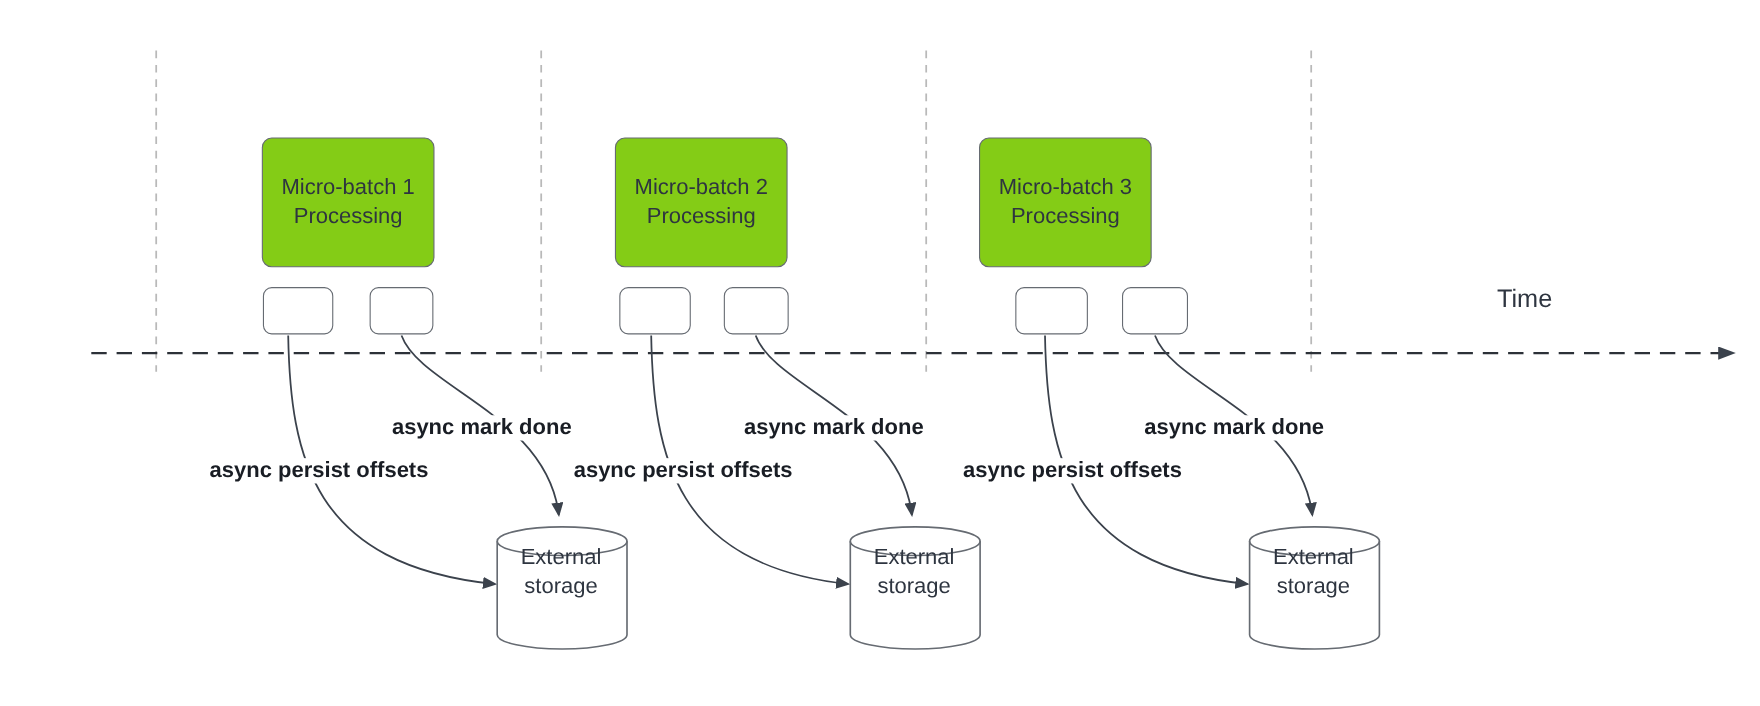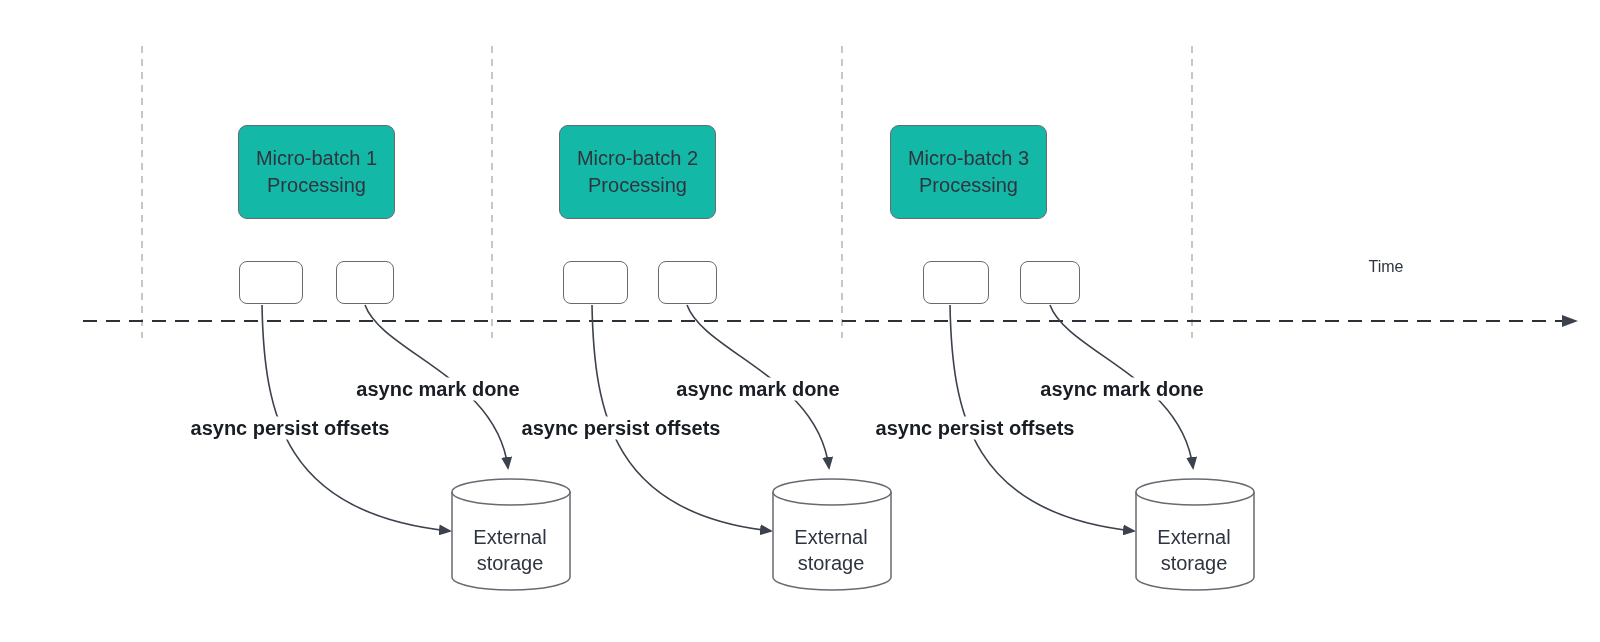--- a/index.html
+++ b/index.html
@@ -9,41 +9,41 @@
     font-family:"Liberation Sans",sans-serif;
   }
   #lines-layer{position:absolute;left:0;top:0;width:1600px;height:642px;}
   .gridline{stroke:var(--gridline,#b9b9b9);stroke-width:1.6;stroke-dasharray:7 6;fill:none;}
   .axis{stroke:var(--timeline,#2c3138);stroke-width:2.2;stroke-dasharray:14 9;fill:none;}
   .axis-head,.arrow-head{fill:var(--arrow,#3b424c);stroke:none;}
   .flow-arrow{stroke:var(--arrow,#3b424c);stroke-width:1.6;fill:none;}
   .cyl{fill:#ffffff;stroke:var(--shape_stroke,#666b72);stroke-width:1.5;}
   .cyl-inner{fill:none;stroke:var(--shape_stroke,#666b72);stroke-width:1.5;}
   .proc-box{
-    position:absolute;top:125px;width:157px;height:94px;box-sizing:border-box;
-    border:1.5px solid var(--shape_stroke,#666b72);border-radius:9px;background:#14b8a6;
+    position:absolute;top:125px;width:157px;height:118px;box-sizing:border-box;
+    border:1.5px solid var(--shape_stroke,#666b72);border-radius:9px;background:#84cc16;
     display:flex;flex-direction:column;align-items:center;justify-content:center;
     font-size:20px;line-height:27px;color:var(--text,#2e3540);text-align:center;
   }
   .small-box{
     position:absolute;top:261px;height:43px;box-sizing:border-box;
     border:1.5px solid var(--shape_stroke,#666b72);border-radius:8px;background:#fff;
   }
   .flow-label{
     position:absolute;transform:translate(-50%,-50%);
     background:#fff;padding:0 3px;white-space:nowrap;
     font-size:20px;font-weight:bold;color:var(--label_text,#191d24);
   }
   .storage-text{
-    position:absolute;top:524px;width:116px;text-align:center;
+    position:absolute;top:494px;width:116px;text-align:center;
     font-size:20px;line-height:26px;color:var(--text,#2e3540);
   }
   .time-label{
     position:absolute;left:1338px;top:258px;width:96px;text-align:center;
-    font-size:16px;color:var(--text,#2e3540);
+    font-size:23px;color:var(--text,#2e3540);
   }
   .ln{display:block;}
 </style>
 </head>
 <body>
 
 <div id="canvas">
 
   <svg id="lines-layer" width="1600" height="642" viewBox="0 0 1600 642" xmlns="http://www.w3.org/2000/svg">
     <defs>

